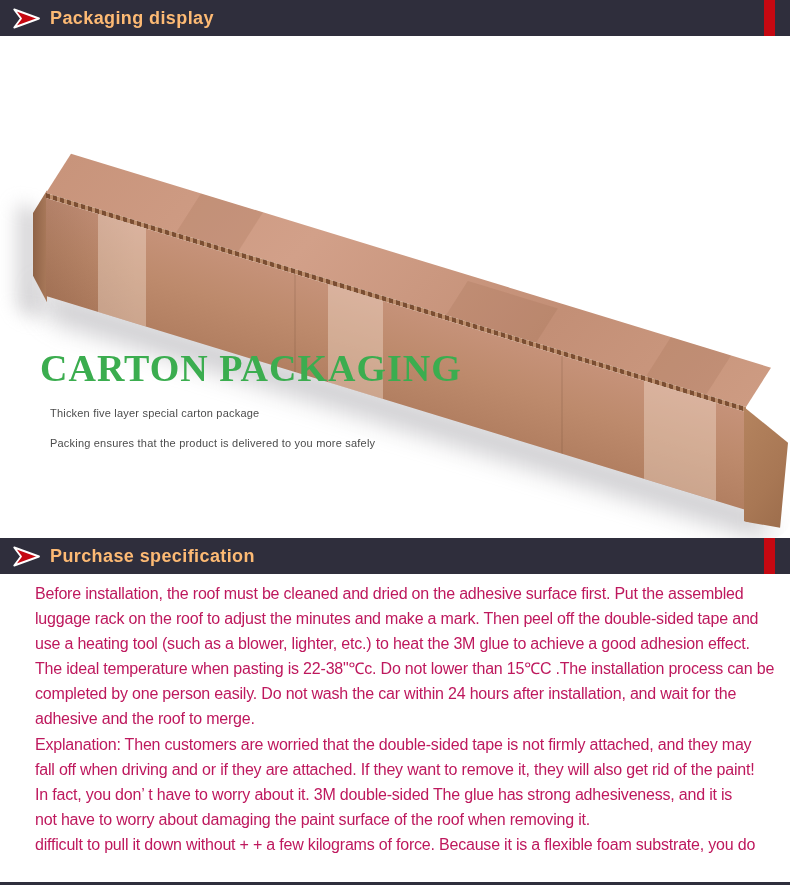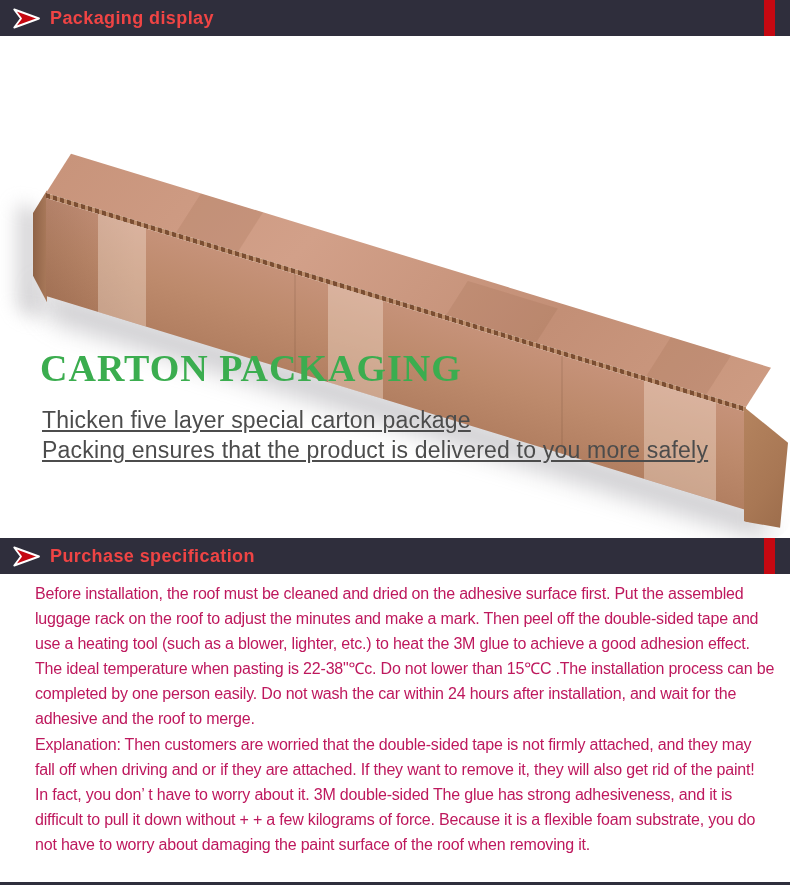--- a/index.html
+++ b/index.html
@@ -9,21 +9,21 @@
     font-family:"Liberation Sans", sans-serif;
   }
 
   
   .bar {
     position:relative; width:100%; height:36px;
     background:#2f2e3c; display:flex; align-items:center;
   }
   .bar .arrow-wrap { margin-left:12px; width:32px; height:24px; display:flex; align-items:center; }
   .bar .bar-title {
-    color:#ef4444; font-size:18px; font-weight:bold; letter-spacing:0.4px; margin-left:6px;
+    color:#fdba74; font-size:18px; font-weight:bold; letter-spacing:0.4px; margin-left:6px;
   }
   .bar .red-stripe {
     position:absolute; right:15px; top:0; bottom:0; width:11px; background:#c50811;
   }
 
   
   .photo {
     position:relative; width:100%; height:502px; background:#ffffff; overflow:hidden;border-radius:19px;
   }
 
@@ -76,22 +76,22 @@
     background:linear-gradient(90deg,#8f6347,#a9795a);
     clip-path:polygon(100% 0, 100% 100%, 0 80%, 0 24%);
   }
 
   .green-title {
     position:absolute; left:40px; top:310px; margin:0;
     font-family:"Liberation Serif", serif; font-weight:bold;
     font-size:38px; letter-spacing:1px; color:#3bad4f;
   }
   .sub-line {
-    position:absolute; left:42px; margin:0;
-    font-size:23px; color:#4c4c4c; letter-spacing:0.2px;text-decoration:underline;
+    position:absolute; left:50px; margin:0;
+    font-size:11px; color:#4c4c4c; letter-spacing:0.2px;
   }
   .sub-line.s1 { top:371px; }
   .sub-line.s2 { top:401px; }
 
   
   .spec {
     position:relative; width:100%; height:306px; background:#ffffff;
     padding:0; overflow:hidden; box-sizing:border-box;
   }
   .spec-inner { padding:7px 8px 0 35px; }
@@ -161,19 +161,19 @@
     <div class="spec-inner">
       <div class="spec-line">Before installation, the roof must be cleaned and dried on the adhesive surface first. Put the assembled</div>
       <div class="spec-line">luggage rack on the roof to adjust the minutes and make a mark. Then peel off the double-sided tape and</div>
       <div class="spec-line">use a heating tool (such as a blower, lighter, etc.) to heat the 3M glue to achieve a good adhesion effect.</div>
       <div class="spec-line">The ideal temperature when pasting is 22-38"℃c. Do not lower than 15℃C .The installation process can be</div>
       <div class="spec-line">completed by one person easily. Do not wash the car within 24 hours after installation, and wait for the</div>
       <div class="spec-line">adhesive and the roof to merge.</div>
       <div class="spec-line">Explanation: Then customers are worried that the double-sided tape is not firmly attached, and they may</div>
       <div class="spec-line">fall off when driving and or if they are attached. If they want to remove it, they will also get rid of the paint!</div>
       <div class="spec-line">In fact, you don’ t have to worry about it. 3M double-sided The glue has strong adhesiveness, and it is</div>
+      <div class="spec-line">not have to worry about damaging the paint surface of the roof when removing it.</div>
       <div class="spec-line">difficult to pull it down without + + a few kilograms of force. Because it is a flexible foam substrate, you do</div>
-      <div class="spec-line">not have to worry about damaging the paint surface of the roof when removing it.</div>
     </div>
   </section>
 
   <div class="bottom-strip"></div>
 </div>
 
 </body></html>

